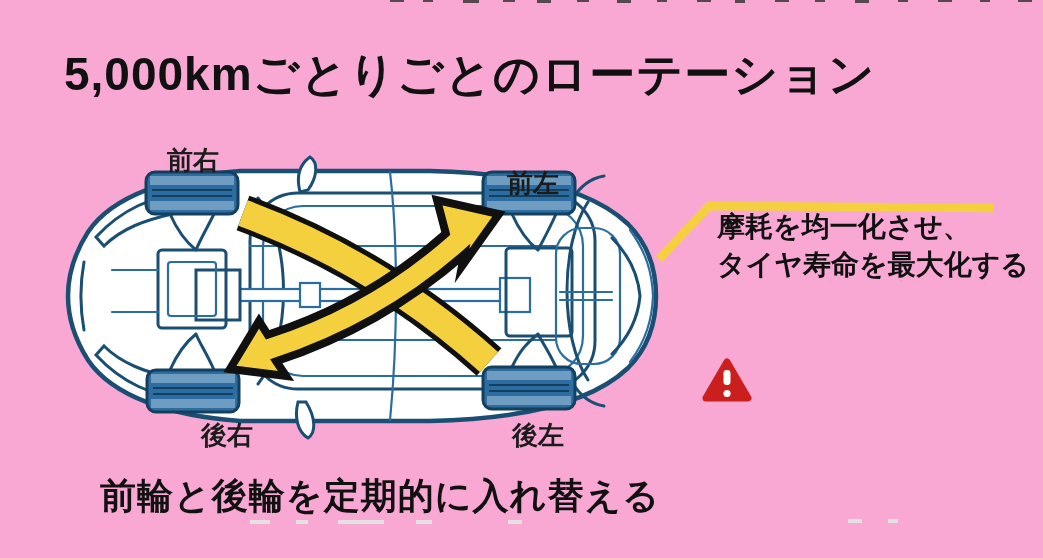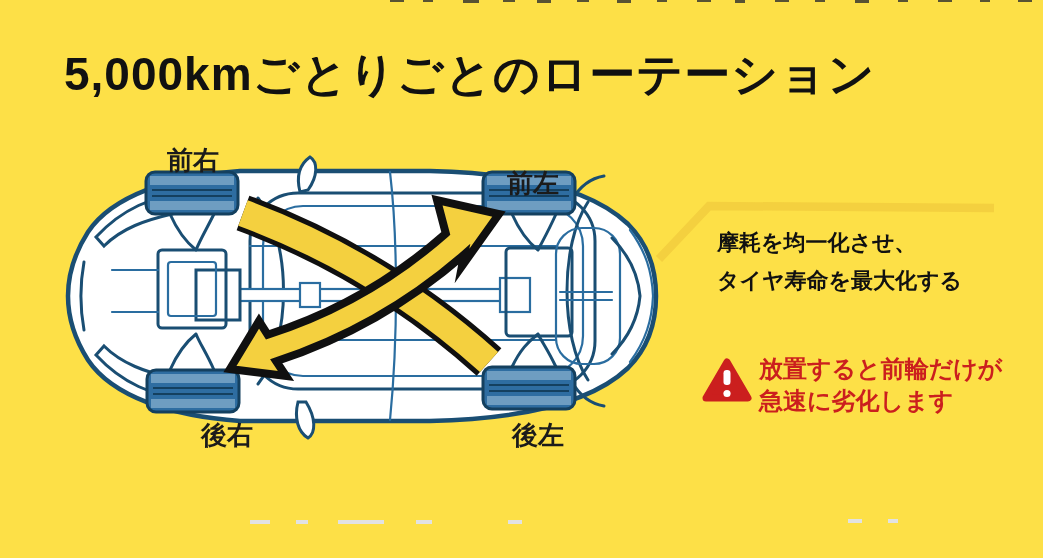--- a/index.html
+++ b/index.html
@@ -1,29 +1,29 @@
 <!DOCTYPE html>
 <html style="--arrow-yellow: #F4D03F; --arrow-outline: #101010; --car-line: #1A4E73; --car-line-light: #2A6DA0; --tire-fill: #2E6DA1; --tire-dark: #14405F; --tire-light: #6E9DC1; --warning-red: #CB1F1E; --text-black: #111111;"><head>
 <meta charset="utf-8">
 <style>
   html,body{margin:0;padding:0;background:#ffffff;}
   .canvas{
-    position:relative;width:1043px;height:558px;background:#fde047;overflow:hidden;
+    position:relative;width:1043px;height:558px;background:#f9a8d4;overflow:hidden;
     font-family:"Liberation Sans","DejaVu Sans",sans-serif;color:var(--text-black,#111);
   }
   .abs{position:absolute;}
   .title{
     left:64px;top:44px;font-size:46px;font-weight:800;letter-spacing:1px;
     color:var(--text-black,#111);white-space:nowrap;
   }
   .tire-label{
     font-size:26px;font-weight:800;color:#1b1b1b;white-space:nowrap;
   }
   .callout-text{
-    left:717px;top:224px;font-size:22px;font-weight:800;line-height:38px;
+    left:717px;top:208px;font-size:28px;font-weight:800;line-height:38px;
     color:var(--text-black,#111);white-space:nowrap;
   }
   .warning-text{
     left:759px;top:353px;font-size:24px;font-weight:800;line-height:32px;
     color:var(--warning-red,#cb1f1e);white-space:nowrap;
   }
   .caption{
     left:100px;top:472px;font-size:36px;font-weight:800;letter-spacing:1px;
     color:var(--text-black,#111);white-space:nowrap;
   }
@@ -207,19 +207,16 @@
   <div class="abs tire-label" style="left:167px;top:143px;">前右</div>
   <div class="abs tire-label" style="left:507px;top:143px;margin-top:23px;">前左</div>
   <div class="abs tire-label" style="left:167px;top:418px;margin-left:34px;">後右</div>
   <div class="abs tire-label" style="left:512px;top:418px;text-align:right;">後左</div>
 
   <div class="abs callout-text">
     <div>摩耗を均一化させ、</div>
     <div>タイヤ寿命を最大化する</div>
   </div>
 
-  <div class="abs warning-text">
-    <div>放置すると前輪だけが</div>
-    <div>急速に劣化します</div>
-  </div>
-
+
+  <div class="abs caption">前輪と後輪を定期的に入れ替える</div>
 
 </div>
 
 </body></html>

